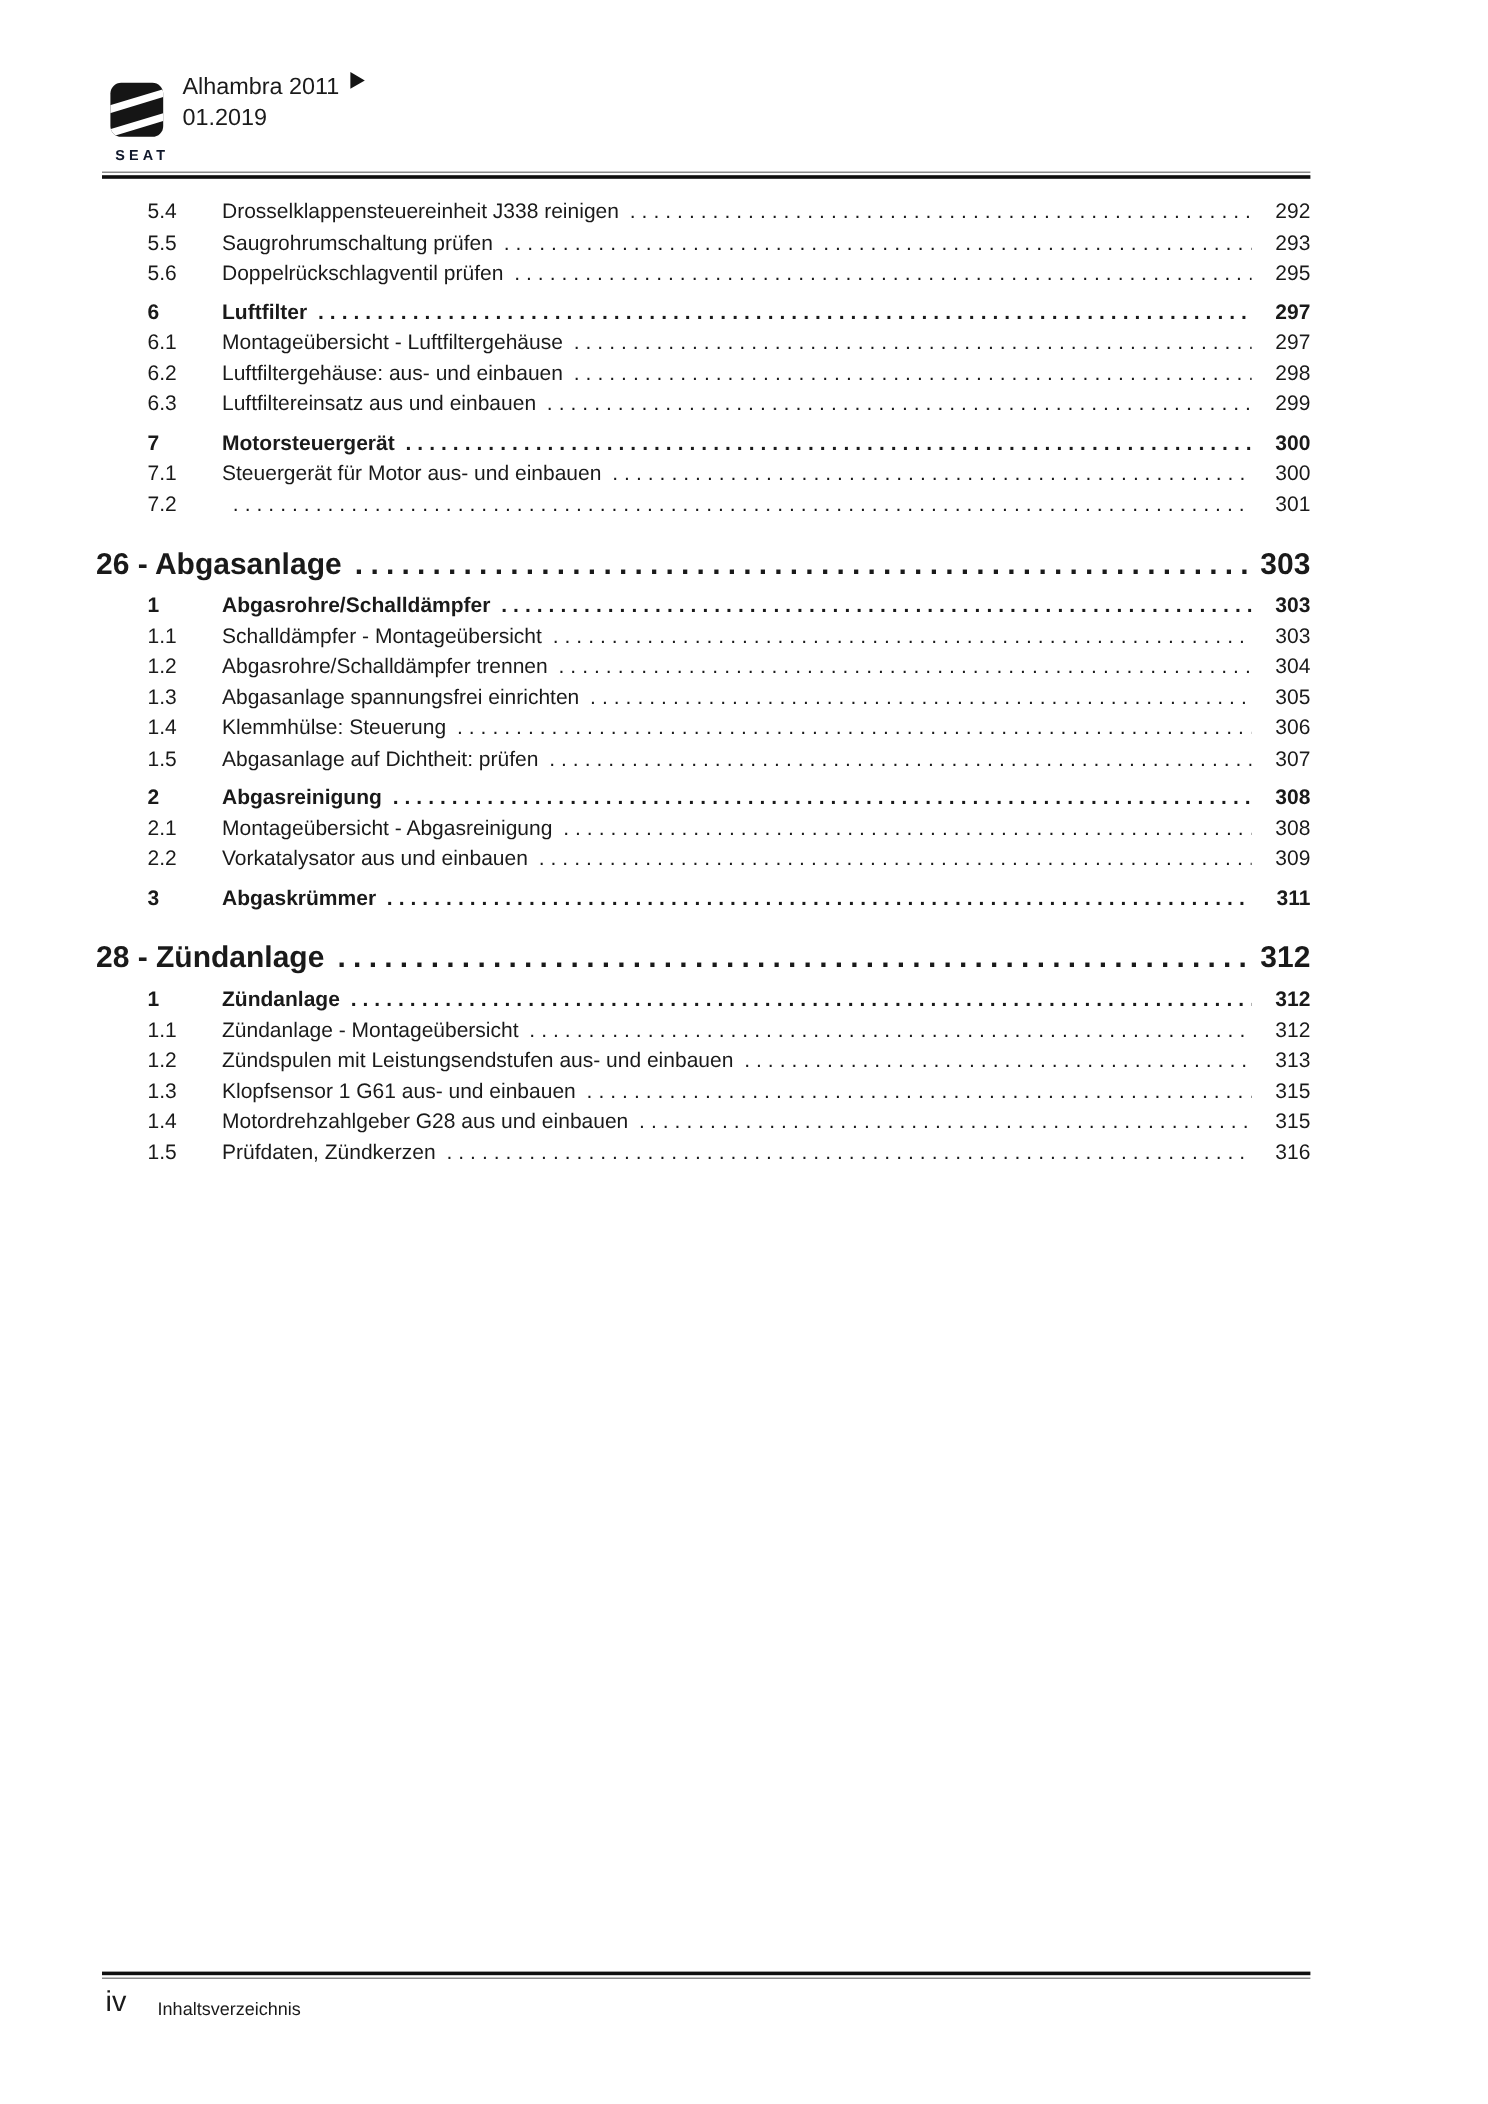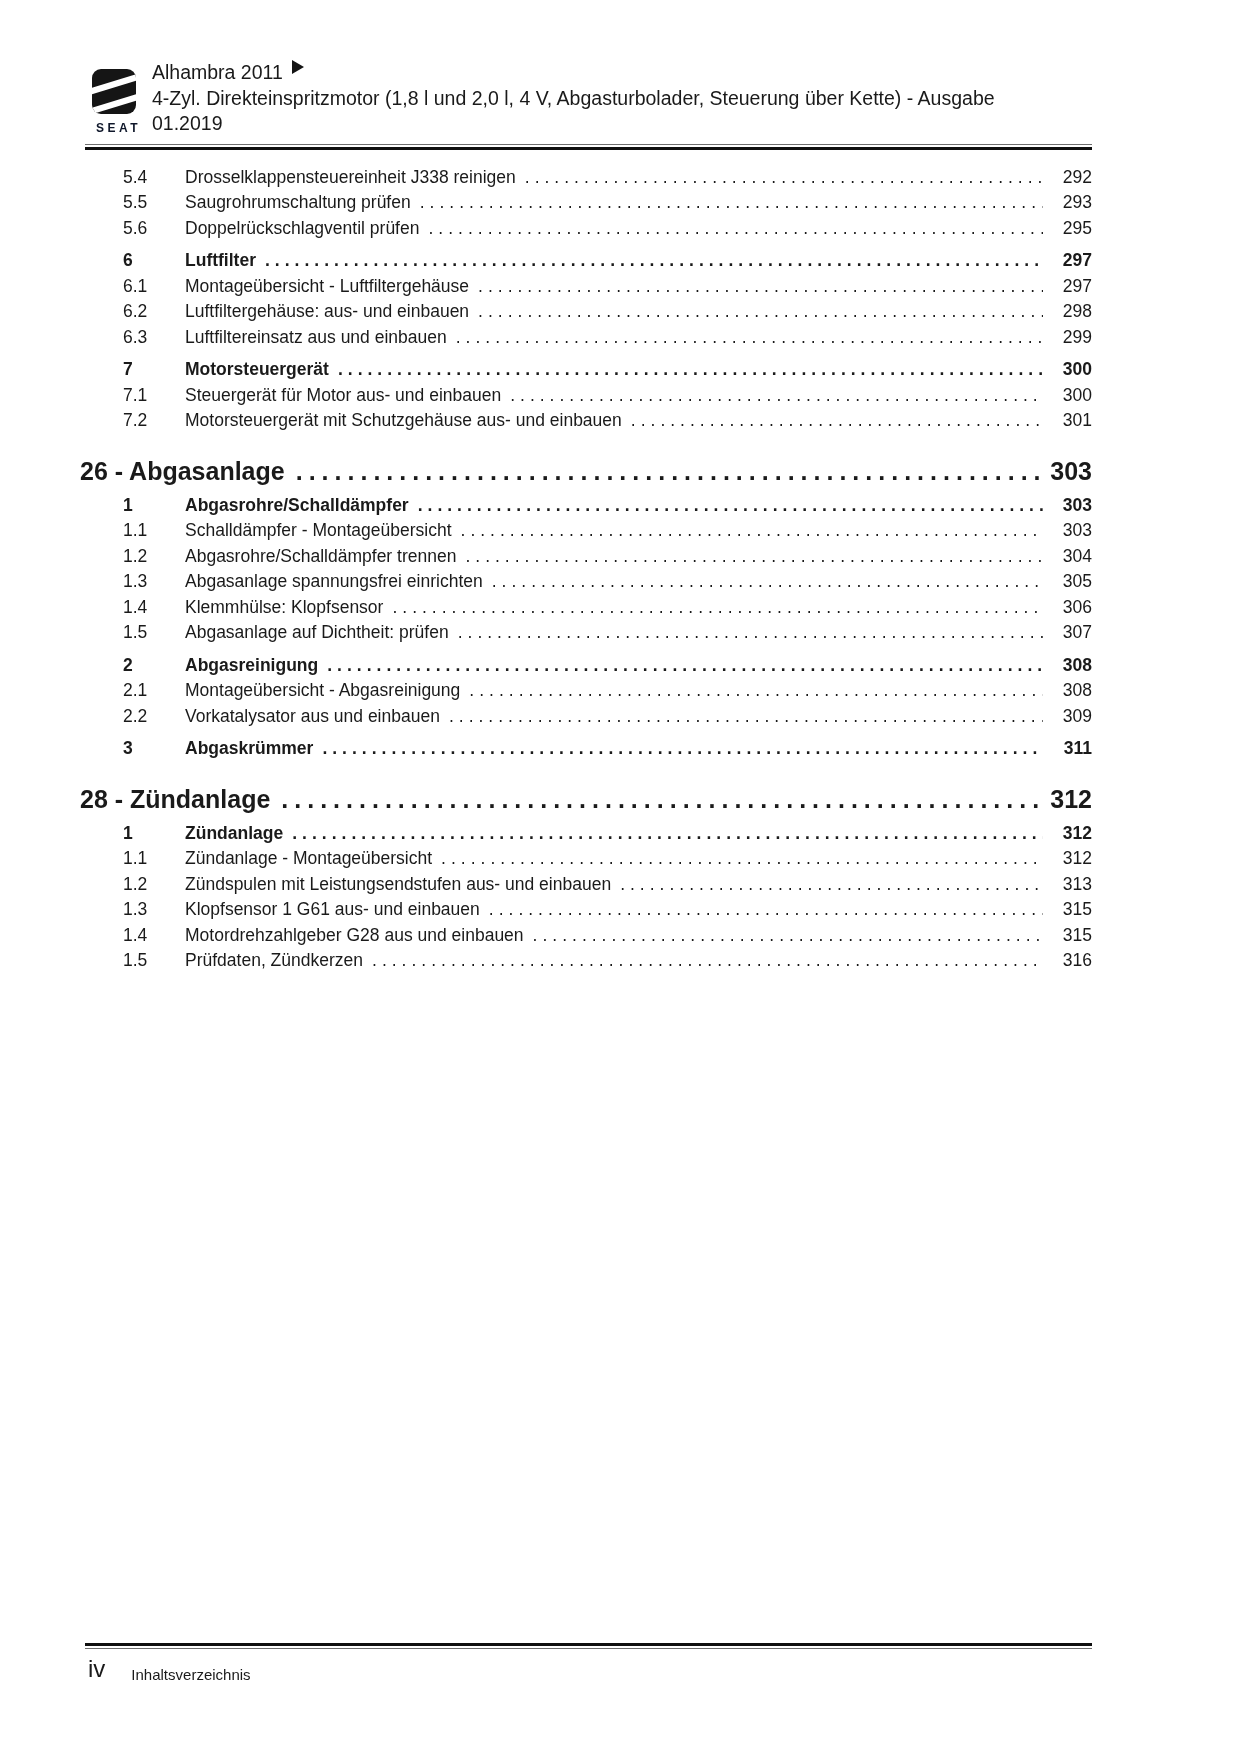--- a/index.html
+++ b/index.html
@@ -78,21 +78,20 @@
           <polygon points="0,40 46,26 46,32.5 0,46.5" fill="#ffffff"></polygon>
         </g>
       </svg>
       <div class="brand-word">SEAT</div>
     </div>
     <div class="header-text">
       <div class="model-row">
         <span>Alhambra 2011</span>
         <span class="fwd-arrow"></span>
       </div>
-      <div>4-Zyl. Direkteinspritzmotor (1,8 l und 2,0 l, 4 V, Abgasturbolader, Steuerung über Kette) - Ausgabe</div>
       <div>01.2019</div>
     </div>
   </header>
 
   <div class="rule rule-header"></div>
 
   <main class="toc">
       <div class="row sub">
     <span class="num">5.4</span>
     <span class="title">Drosselklappensteuereinheit J338 reinigen</span>
@@ -142,21 +141,20 @@
     <span class="page">300</span>
   </div>
       <div class="row sub">
     <span class="num">7.1</span>
     <span class="title">Steuergerät für Motor aus- und einbauen</span>
     <span class="leader"></span>
     <span class="page">300</span>
   </div>
       <div class="row sub">
     <span class="num">7.2</span>
-    <span class="title">Motorsteuergerät mit Schutzgehäuse aus- und einbauen</span>
     <span class="leader"></span>
     <span class="page">301</span>
   </div>
       <div class="row chapter">
     <span class="title">26 - Abgasanlage</span>
     <span class="leader"></span>
     <span class="page">303</span>
   </div>
       <div class="row main">
     <span class="num">1</span>
@@ -177,21 +175,21 @@
     <span class="page">304</span>
   </div>
       <div class="row sub">
     <span class="num">1.3</span>
     <span class="title">Abgasanlage spannungsfrei einrichten</span>
     <span class="leader"></span>
     <span class="page">305</span>
   </div>
       <div class="row sub">
     <span class="num">1.4</span>
-    <span class="title">Klemmhülse: Klopfsensor</span>
+    <span class="title">Klemmhülse: Steuerung</span>
     <span class="leader"></span>
     <span class="page">306</span>
   </div>
       <div class="row sub">
     <span class="num">1.5</span>
     <span class="title">Abgasanlage auf Dichtheit: prüfen</span>
     <span class="leader"></span>
     <span class="page">307</span>
   </div>
       <div class="row main">

